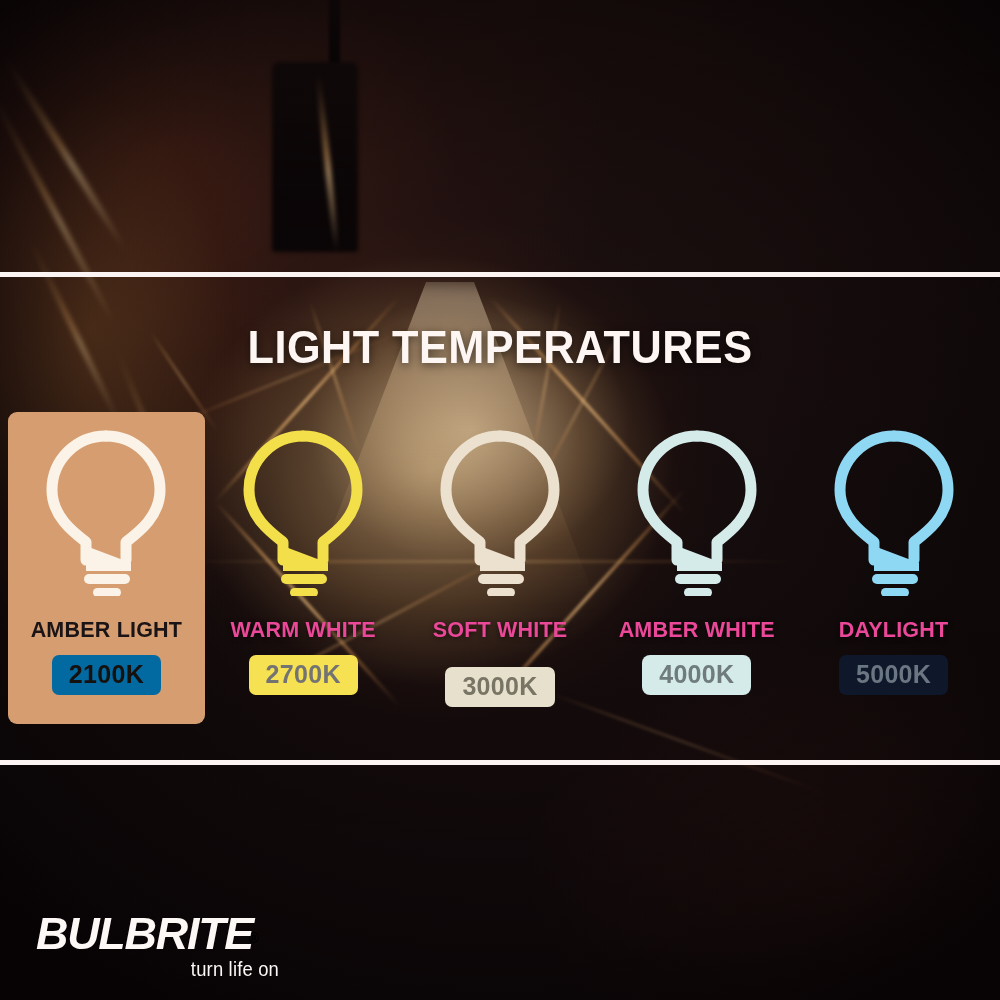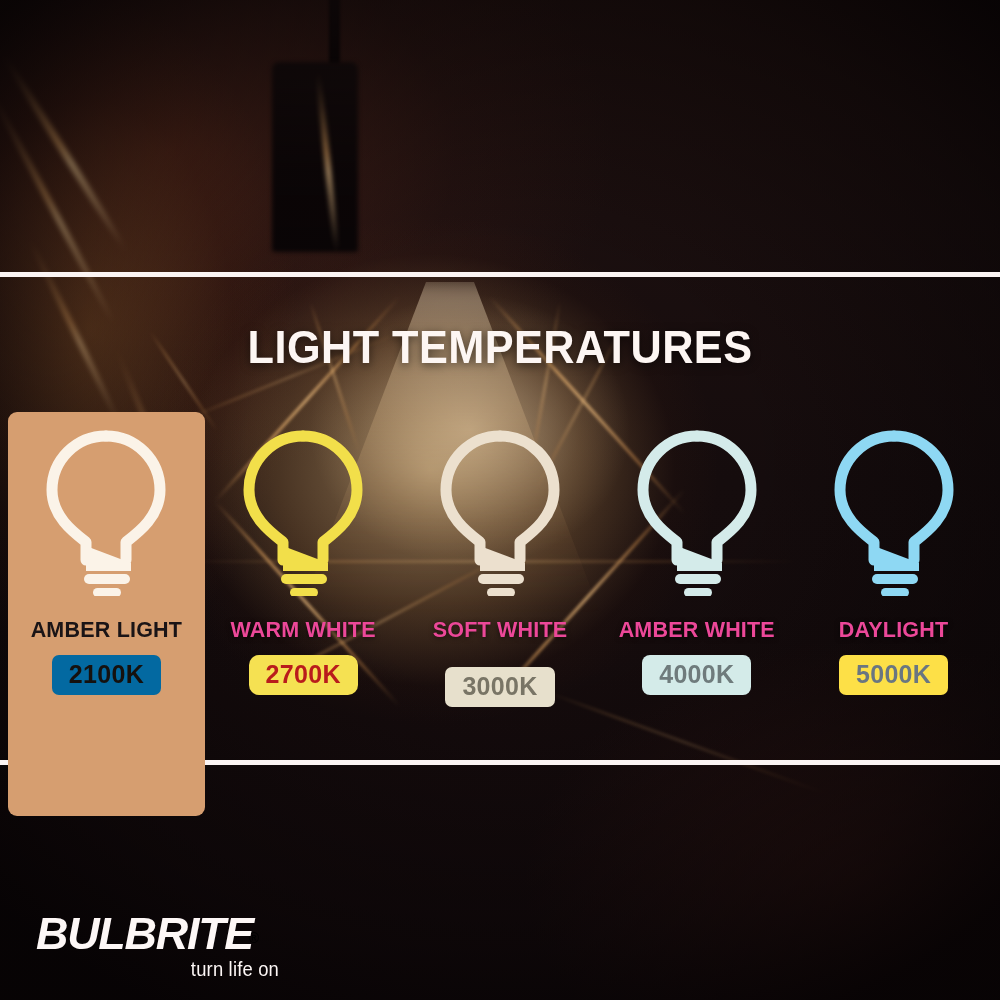--- a/index.html
+++ b/index.html
@@ -130,21 +130,21 @@
   
   .row {
     position: absolute;
     left: 8px; top: 412px;
     width: 984px; height: 312px;
     display: flex;
   }
   .card {
     position: relative;
     width: 197px;
-    height: 404px;
+    height: 312px;
     display: flex;
     flex-direction: column;
     align-items: center;
     box-sizing: border-box;
   }
   .card.highlight {
     background: #d69e70;
     border-radius: 9px;
   }
 
@@ -280,21 +280,21 @@
           <g fill="none" stroke="#f2df4a" stroke-width="11" stroke-linecap="round" stroke-linejoin="round">
             <path d="M75 8 C 45 8 21 32 21 62 C 21 88 42 104 55 114 L 55 132"></path>
             <path d="M75 8 C 105 8 129 32 129 62 C 129 88 108 104 95 114 L 95 132"></path>
           </g>
           <path d="M55 132 L 55 118 L 100 135 L 100 143 L 55 143 Z" fill="#f2df4a"></path>
           <rect x="53" y="146" width="46" height="10" rx="5" fill="#f2df4a"></rect>
           <rect x="62" y="160" width="28" height="9" rx="4.5" fill="#f2df4a"></rect>
         </svg>
       </div>
       <div class="label">WARM WHITE</div>
-      <div class="badge" style="background:#f5e152;color:#b91c1c;border-radius:10px;">2700K</div>
+      <div class="badge" style="background:#f5e152;color:#737373;">2700K</div>
     </div>
 
     <div class="card">
       <div class="bulb-wrap">
         <svg viewBox="0 0 150 168" aria-hidden="true">
           <g fill="none" stroke="#ece0ce" stroke-width="11" stroke-linecap="round" stroke-linejoin="round">
             <path d="M75 8 C 45 8 21 32 21 62 C 21 88 42 104 55 114 L 55 132"></path>
             <path d="M75 8 C 105 8 129 32 129 62 C 129 88 108 104 95 114 L 95 132"></path>
           </g>
           <path d="M55 132 L 55 118 L 100 135 L 100 143 L 55 143 Z" fill="#ece0ce"></path>
@@ -328,21 +328,21 @@
           <g fill="none" stroke="#8ed8f3" stroke-width="11" stroke-linecap="round" stroke-linejoin="round">
             <path d="M75 8 C 45 8 21 32 21 62 C 21 88 42 104 55 114 L 55 132"></path>
             <path d="M75 8 C 105 8 129 32 129 62 C 129 88 108 104 95 114 L 95 132"></path>
           </g>
           <path d="M55 132 L 55 118 L 100 135 L 100 143 L 55 143 Z" fill="#8ed8f3"></path>
           <rect x="53" y="146" width="46" height="10" rx="5" fill="#8ed8f3"></rect>
           <rect x="62" y="160" width="28" height="9" rx="4.5" fill="#8ed8f3"></rect>
         </svg>
       </div>
       <div class="label">DAYLIGHT</div>
-      <div class="badge" style="background:#fde047;color:#6a7681;">5000K</div>
+      <div class="badge" style="background:#0f172a;color:#6a7681;">5000K</div>
     </div>
 
   </div>
 
   <div class="logo">
     <div>
       <span class="logo-word">BULBRITE</span><span class="logo-reg">®</span>
     </div>
     <div class="logo-tag">turn life on</div>
   </div>

